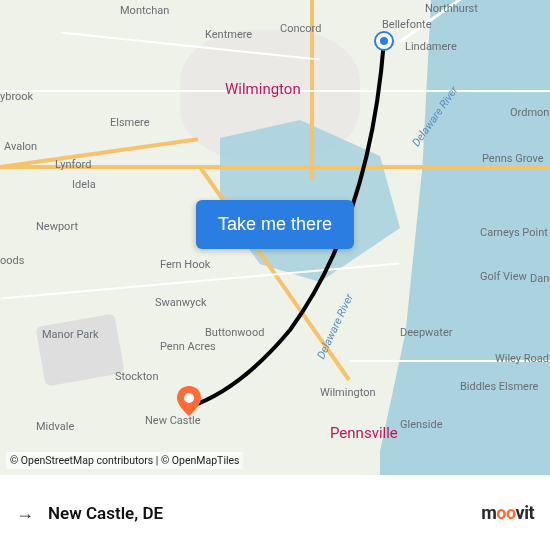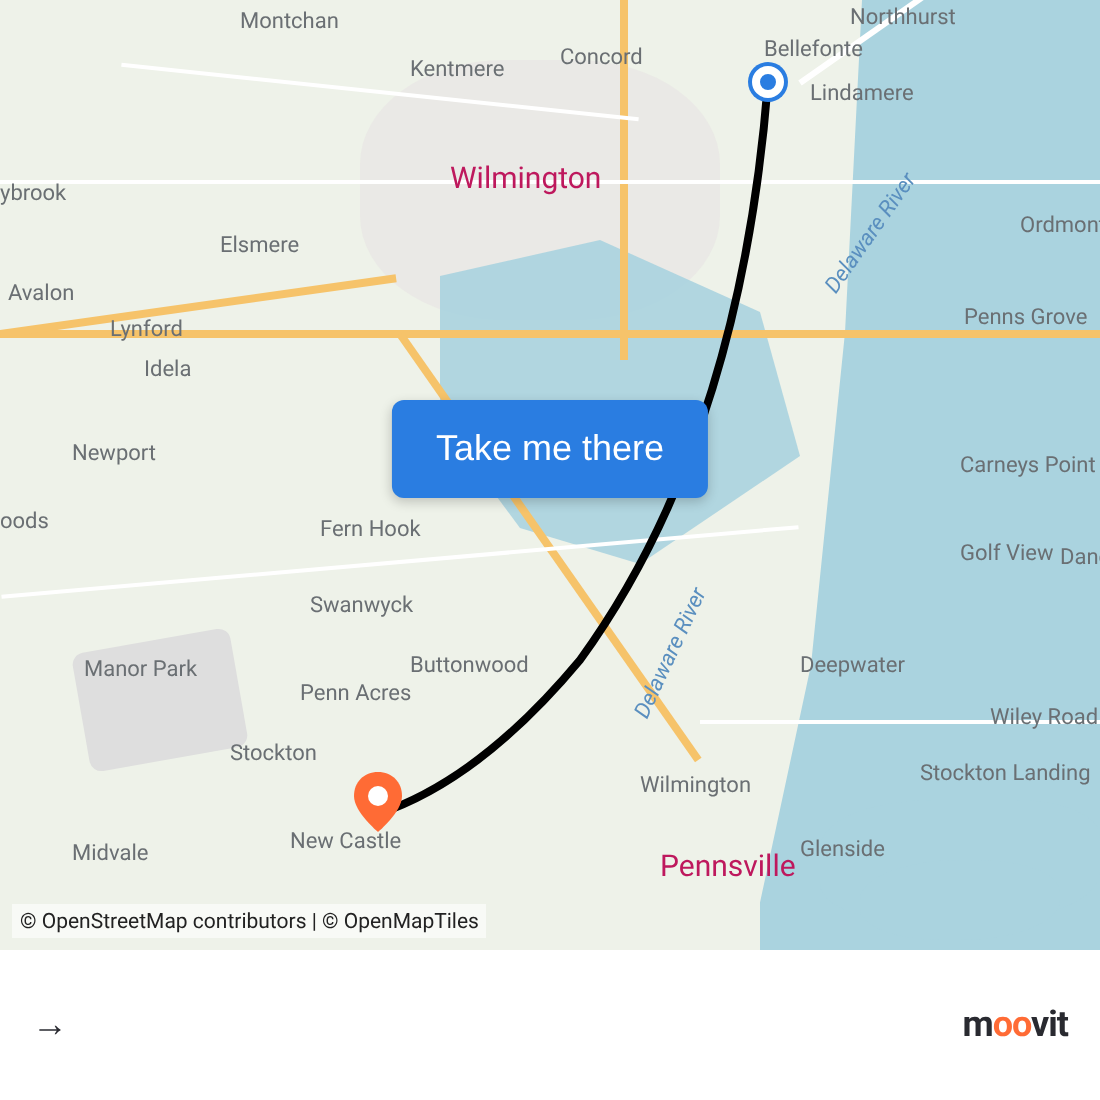--- a/index.html
+++ b/index.html
@@ -95,29 +95,29 @@
   <span class="label" style="top:40px;left:405px">Lindamere</span>
   <span class="label" style="top:116px;left:110px">Elsmere</span>
   <span class="label" style="top:140px;left:4px">Avalon</span>
   <span class="label" style="top:158px;left:55px">Lynford</span>
   <span class="label" style="top:178px;left:72px">Idela</span>
   <span class="label" style="top:90px;left:0px">ybrook</span>
   <span class="label" style="top:220px;left:36px">Newport</span>
   <span class="label" style="top:258px;left:160px">Fern Hook</span>
   <span class="label" style="top:296px;left:155px">Swanwyck</span>
   <span class="label" style="top:326px;left:205px">Buttonwood</span>
-  <span class="label" style="top:340px;left:150px">Penn Acres</span>
+  <span class="label" style="top:340px;left:160px">Penn Acres</span>
   <span class="label" style="top:328px;left:42px">Manor Park</span>
   <span class="label" style="top:370px;left:115px">Stockton</span>
   <span class="label" style="top:420px;left:36px">Midvale</span>
   <span class="label" style="top:414px;left:145px">New Castle</span>
   <span class="label" style="top:386px;left:320px">Wilmington</span>
   <span class="label" style="top:326px;left:400px">Deepwater</span>
   <span class="label" style="top:418px;left:400px">Glenside</span>
-  <span class="label" style="top:380px;left:460px">Stockton Landing</span>
+  <span class="label" style="top:380px;left:460px">Biddles Elsmere</span>
   <span class="label big" style="top:424px;left:330px">Pennsville</span>
   <span class="label" style="top:152px;left:482px">Penns Grove</span>
   <span class="label" style="top:226px;left:480px">Carneys Point</span>
   <span class="label" style="top:270px;left:480px">Golf View</span>
   <span class="label" style="top:272px;left:530px">Danc</span>
   <span class="label" style="top:106px;left:510px">Ordmont</span>
   <span class="label" style="top:352px;left:495px">Wiley Road</span>
   <span class="label" style="top:254px;left:0px">oods</span>
   <span class="label river-label" style="top:110px;left:400px">Delaware River</span>
   <span class="label river-label" style="top:320px;left:300px;transform:rotate(-65deg)">Delaware River</span>
@@ -136,17 +136,18 @@
   </div>
 
   <button class="cta">Take me there</button>
 
   <div class="attribution">© OpenStreetMap contributors | © OpenMapTiles</div>
 </div>
 
 <div class="footer">
   <div class="route-text">
     <span class="arrow">→</span>
+    <span>New Castle, DE</span>
   </div>
   <div class="moovit-logo">
     <span>m</span><span class="oo">oo</span><span>vit</span>
   </div>
 </div>
 
 </body></html>

